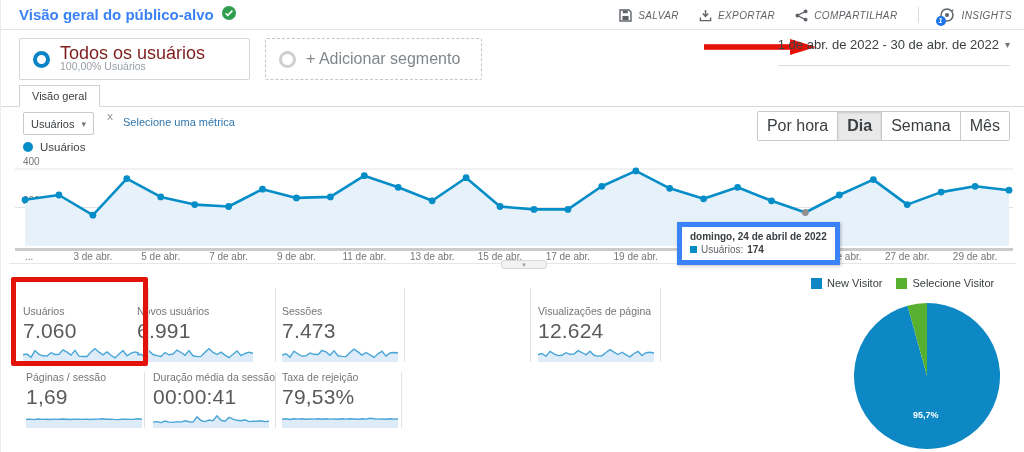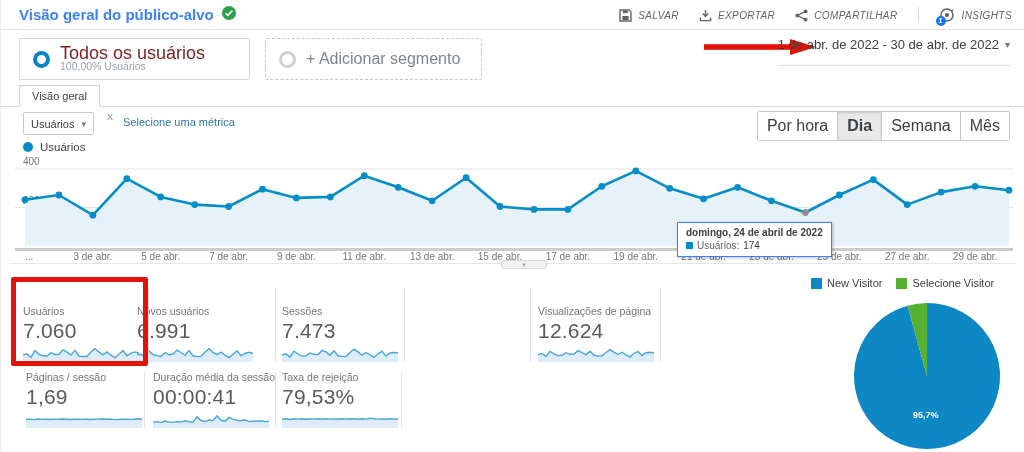--- a/index.html
+++ b/index.html
@@ -50,25 +50,25 @@
   .gran-btn.sel { background:#e9e9e9; box-shadow:inset 0 1px 2px rgba(0,0,0,.15); font-weight:700; }
 
   
   .chart-legend { position:absolute; left:22px; top:141px; display:flex; align-items:center; gap:7px; font-size:11.5px; color:#424242; }
   .legend-dot { width:10px; height:10px; border-radius:50%; background:#058dc7; }
   .line-chart { position:absolute; left:8px; top:154px; }
   .line-chart text.yt, .line-chart text.xt { font-family:"Liberation Sans","DejaVu Sans",sans-serif; }
   .chart-bottom-line { position:absolute; left:8px; right:8px; top:263px; border-top:1px solid #dfe8ee; }
   .scroll-pill { position:absolute; left:500px; top:260px; width:46px; height:9px; background:#f1f1f1; border:1px solid #d8d8d8; border-radius:3px; text-align:center; line-height:7px; font-size:7px; color:#9e9e9e; cursor:pointer; }
 
-  .tooltip { position:absolute; left:676px; top:222px; background:#fff; border:1px solid #3b82f6; box-shadow:1px 1px 3px rgba(0,0,0,.25); padding:4px 8px 5px; z-index:4; }
+  .tooltip { position:absolute; left:676px; top:222px; background:#fff; border:5px solid #3b82f6; box-shadow:1px 1px 3px rgba(0,0,0,.25); padding:4px 8px 5px; z-index:4; }
   .tt-title { font-size:10px; font-weight:700; color:#3c4043; white-space:nowrap; }
   .tt-row { display:flex; align-items:center; gap:4px; margin-top:2px; font-size:10px; color:#5f6368; }
   .tt-sq { width:7px; height:7px; background:#058dc7; }
-  .tt-val { font-weight:400; color:#3c4043; }
+  .tt-val { font-weight:700; color:#3c4043; }
 
   
   .card { position:absolute; width:122px; display:flex; flex-direction:column; justify-content:flex-end; cursor:pointer; }
   .card .label { font-size:10.5px; color:#757575; max-width:120px; line-height:13px; margin-bottom:1px; }
   .card .value { font-size:21px; color:#5a5a5a; letter-spacing:.2px; margin-bottom:1px; }
   .card svg { display:block; }
   .vdiv { position:absolute; width:1px; background:#e2e2e2; }
 
   
   .pie-legend { position:absolute; left:810px; top:277px; display:flex; align-items:center; gap:14px; font-size:11px; color:#3c4043; }

